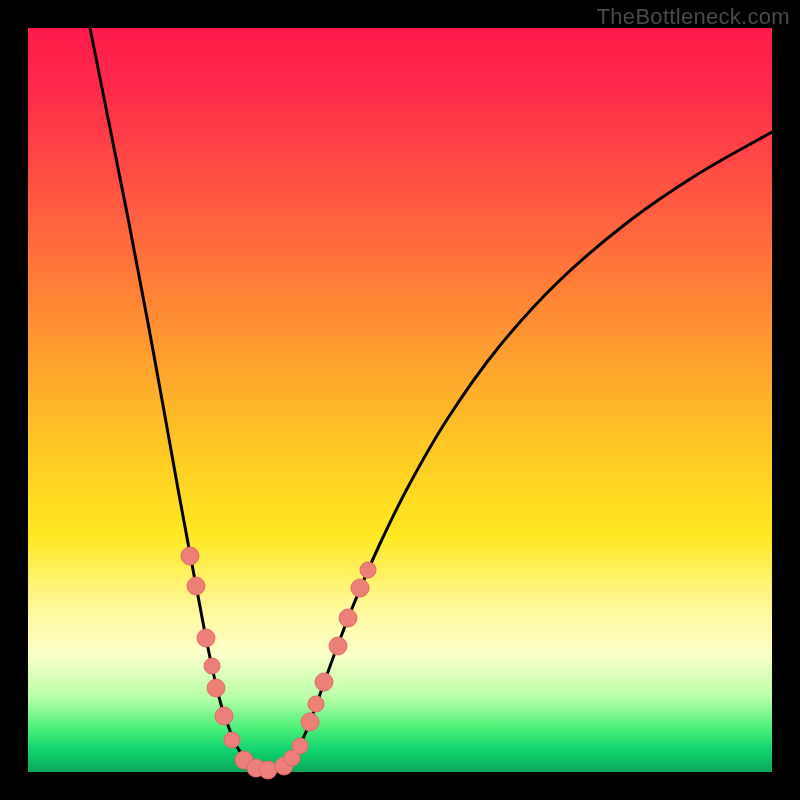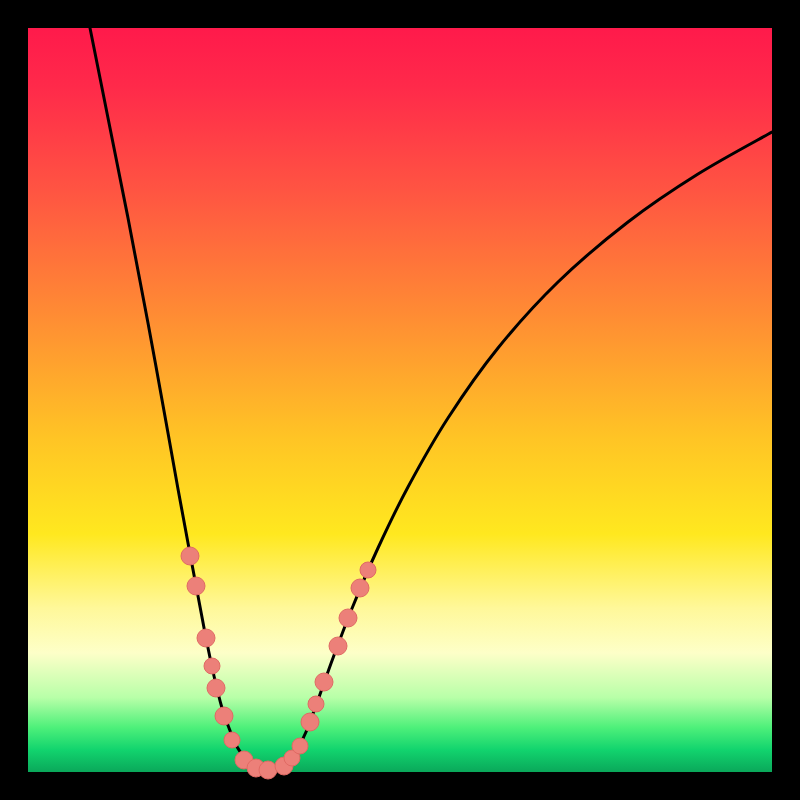--- a/index.html
+++ b/index.html
@@ -54,20 +54,21 @@
     top: 0;
     width: 744px;
     height: 744px;
     overflow: visible;
   }
 </style>
 </head>
 <body>
 
 <div class="stage">
+  <div class="watermark">TheBottleneck.com</div>
 
   <div class="plot">
     <svg class="curves" viewBox="0 0 744 744">
       <g id="curve-layer">
           <path d="M 62 0 C 65.00 15.00, 73.67 58.33, 80 90 C 86.33 121.67, 93.33 155.83, 100 190 C 106.67 224.17, 113.33 259.17, 120 295 C 126.67 330.83, 135.00 377.33, 140 405 C 145.00 432.67, 146.67 442.67, 150 461 C 153.33 479.33, 156.67 497.17, 160 515 C 163.33 532.83, 167.00 552.17, 170 568 C 173.00 583.83, 175.33 596.67, 178 610 C 180.67 623.33, 183.33 636.33, 186 648 C 188.67 659.67, 191.50 671.33, 194 680 C 196.50 688.67, 198.83 694.17, 201 700 C 203.17 705.83, 205.00 710.83, 207 715 C 209.00 719.17, 211.17 722.17, 213 725 C 214.83 727.83, 216.33 730.17, 218 732 C 219.67 733.83, 222.17 735.33, 223 736" fill="none" stroke="#000000" stroke-width="3" stroke-linecap="round" stroke-linejoin="round"></path>
           <path d="M 223 736 C 223.83 736.67, 226.00 739.00, 228 740 C 230.00 741.00, 232.50 741.67, 235 742 C 237.50 742.33, 240.17 742.33, 243 742 C 245.83 741.67, 249.17 741.00, 252 740 C 254.83 739.00, 258.67 736.67, 260 736" fill="none" stroke="#000000" stroke-width="3" stroke-linecap="round" stroke-linejoin="round"></path>
           <path d="M 260 736 C 261.33 734.00, 265.00 729.33, 268 724 C 271.00 718.67, 274.33 712.67, 278 704 C 281.67 695.33, 285.50 684.33, 290 672 C 294.50 659.67, 299.17 645.67, 305 630 C 310.83 614.33, 317.50 596.33, 325 578 C 332.50 559.67, 340.83 539.83, 350 520 C 359.17 500.17, 368.33 480.67, 380 459 C 391.67 437.33, 405.00 413.17, 420 390 C 435.00 366.83, 451.67 342.67, 470 320 C 488.33 297.33, 508.33 275.00, 530 254 C 551.67 233.00, 576.67 212.00, 600 194 C 623.33 176.00, 646.00 161.00, 670 146 C 694.00 131.00, 731.67 111.00, 744 104" fill="none" stroke="#000000" stroke-width="3" stroke-linecap="round" stroke-linejoin="round"></path>
         </g>
       <g id="marker-layer">
           <circle cx="162" cy="528" r="9" fill="#ec8079" stroke="#e06a64" stroke-width="1"></circle>

